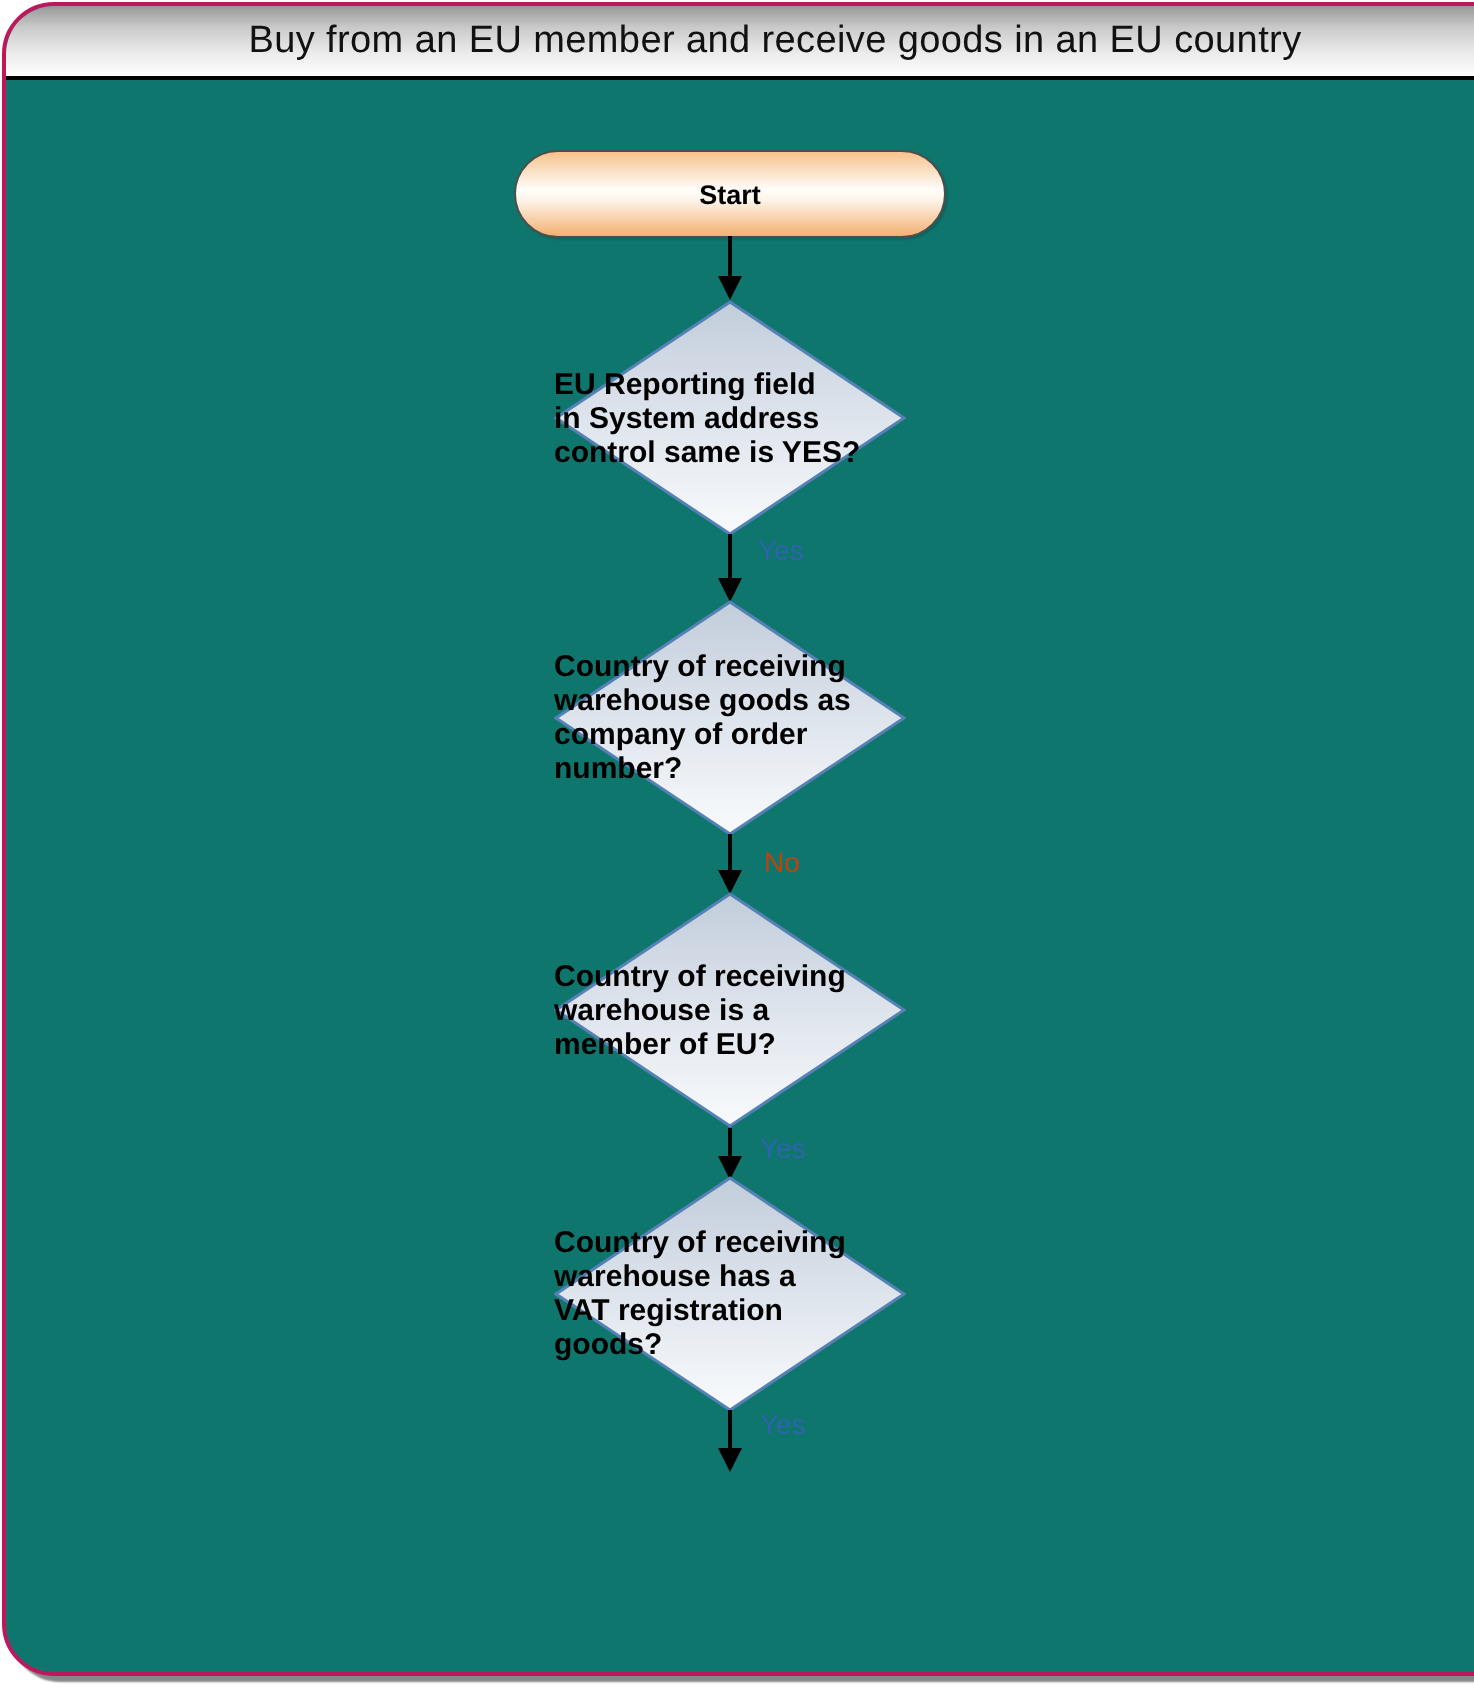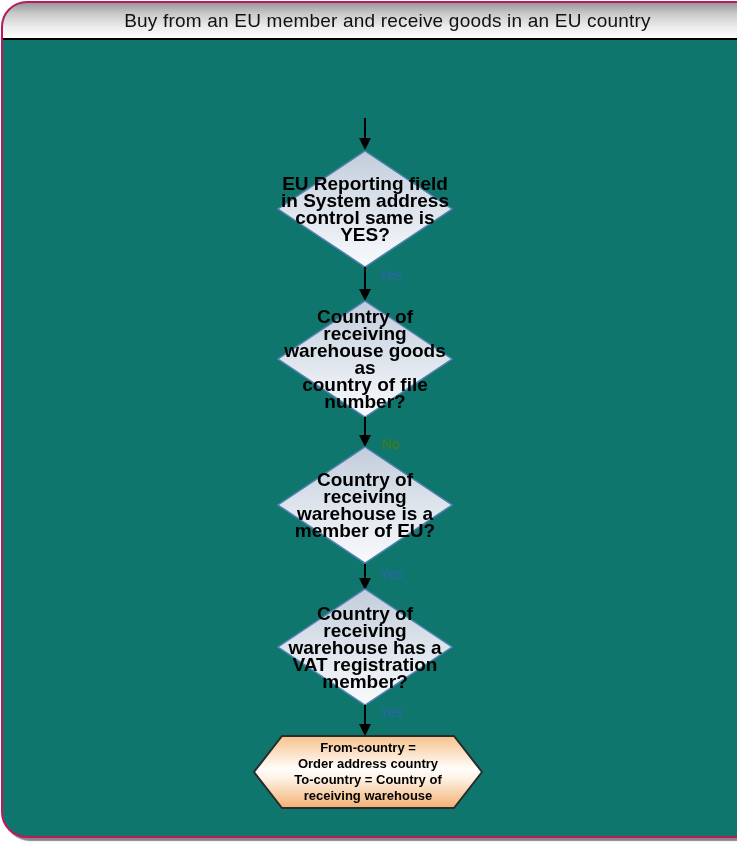--- a/index.html
+++ b/index.html
@@ -35,28 +35,28 @@
   .arrow{position:absolute;width:14px;}
   .arrow .shaft{position:absolute;top:0;left:50%;transform:translateX(-50%);width:2px;height:calc(100% - 11px);background:#000;}
   .arrow .head{position:absolute;bottom:0;left:50%;transform:translateX(-50%);width:0;height:0;
     border-left:6px solid transparent;border-right:6px solid transparent;border-top:12px solid #000;}
 
   
   .decision{position:absolute;left:277px;width:176px;height:118px;}
   .decision svg{position:absolute;left:0;top:0;}
   .decision .dtext{
     position:absolute;inset:0;display:flex;flex-direction:column;
-    align-items:center;justify-content:center;text-align:center;
-    font-weight:bold;font-size:19px;line-height:17px;color:#000;
+    align-items:flex-start;justify-content:center;text-align:center;
+    font-weight:bold;font-size:15px;line-height:17px;color:#000;
   }
 
   
   .branch{position:absolute;font-weight:normal;font-size:14px;}
   .branch.yes{color:#2e64ad;}
-  .branch.no{color:#4d7c0f;margin-top:13px;}
+  .branch.no{color:#c2410c;}
 
   
   .endnode{position:absolute;left:253px;top:735px;width:230px;height:74px;}
   .endnode svg{position:absolute;left:0;top:0;}
   .endnode .etext{
     position:absolute;inset:0;display:flex;flex-direction:column;
     align-items:center;justify-content:center;text-align:center;
     font-weight:bold;font-size:13px;line-height:16px;color:#000;
   }
 </style>
@@ -79,20 +79,23 @@
         <linearGradient id="gOrange" x1="0" y1="0" x2="0" y2="1">
           <stop offset="0%" stop-color="#f7c28c"></stop>
           <stop offset="45%" stop-color="#fffdfa"></stop>
           <stop offset="58%" stop-color="#fdf3e7"></stop>
           <stop offset="100%" stop-color="#f3b072"></stop>
         </linearGradient>
       </defs>
     </svg>
   </div>
 
+  <div class="start">
+    <span>Start</span>
+  </div>
 
   <div class="arrow" style="left:358px;top:118px;height:32px;">
     <div class="shaft"></div>
     <div class="head"></div>
   </div>
 
   <div class="decision" style="top:150px;">
     <svg width="176" height="118" viewBox="0 0 176 118">
       <polygon points="88,1 175,59 88,117 1,59" fill="url(#gDiamond)" stroke="#5581b5" stroke-width="1.5"></polygon>
     </svg>
@@ -110,21 +113,21 @@
     <div class="head"></div>
   </div>
 
   <div class="decision" style="top:300px;">
     <svg width="176" height="118" viewBox="0 0 176 118">
       <polygon points="88,1 175,59 88,117 1,59" fill="url(#gDiamond)" stroke="#5581b5" stroke-width="1.5"></polygon>
     </svg>
     <div class="dtext">
       <span>Country of receiving</span>
       <span>warehouse goods as</span>
-      <span>country of file</span>
+      <span>company of order</span>
       <span>number?</span>
     </div>
   </div>
 
   <div class="branch no" style="left:382px;top:423px;">No</div>
 
   <div class="arrow" style="left:358px;top:417px;height:30px;">
     <div class="shaft"></div>
     <div class="head"></div>
   </div>
@@ -148,35 +151,24 @@
   </div>
 
   <div class="decision" style="top:588px;">
     <svg width="176" height="118" viewBox="0 0 176 118">
       <polygon points="88,1 175,59 88,117 1,59" fill="url(#gDiamond)" stroke="#5581b5" stroke-width="1.5"></polygon>
     </svg>
     <div class="dtext">
       <span>Country of receiving</span>
       <span>warehouse has a</span>
       <span>VAT registration</span>
-      <span>member?</span>
+      <span>goods?</span>
     </div>
   </div>
 
   <div class="branch yes" style="left:380px;top:704px;">Yes</div>
 
   <div class="arrow" style="left:358px;top:705px;height:31px;">
     <div class="shaft"></div>
     <div class="head"></div>
   </div>
 
-  <div class="endnode">
-    <svg width="230" height="74" viewBox="0 0 230 74">
-      <polygon points="29,1 201,1 229,37 201,73 29,73 1,37" fill="url(#gOrange)" stroke="#2b2b2b" stroke-width="2"></polygon>
-    </svg>
-    <div class="etext">
-      <span>From-country =</span>
-      <span>Order address country</span>
-      <span>To-country = Country of</span>
-      <span>receiving warehouse</span>
-    </div>
-  </div>
 </div>
 
 </body></html>

